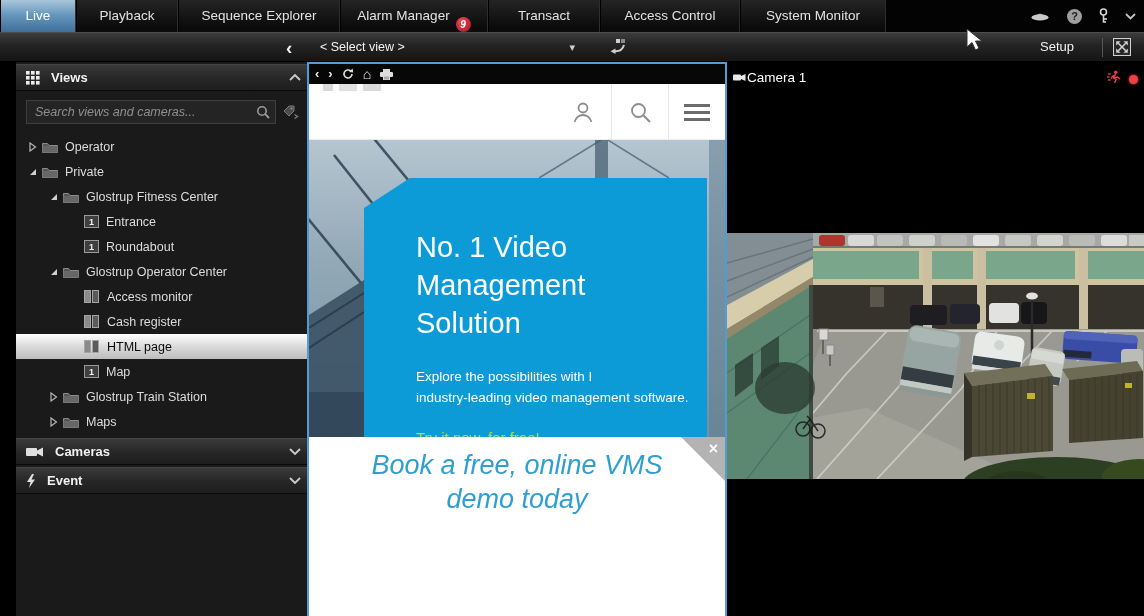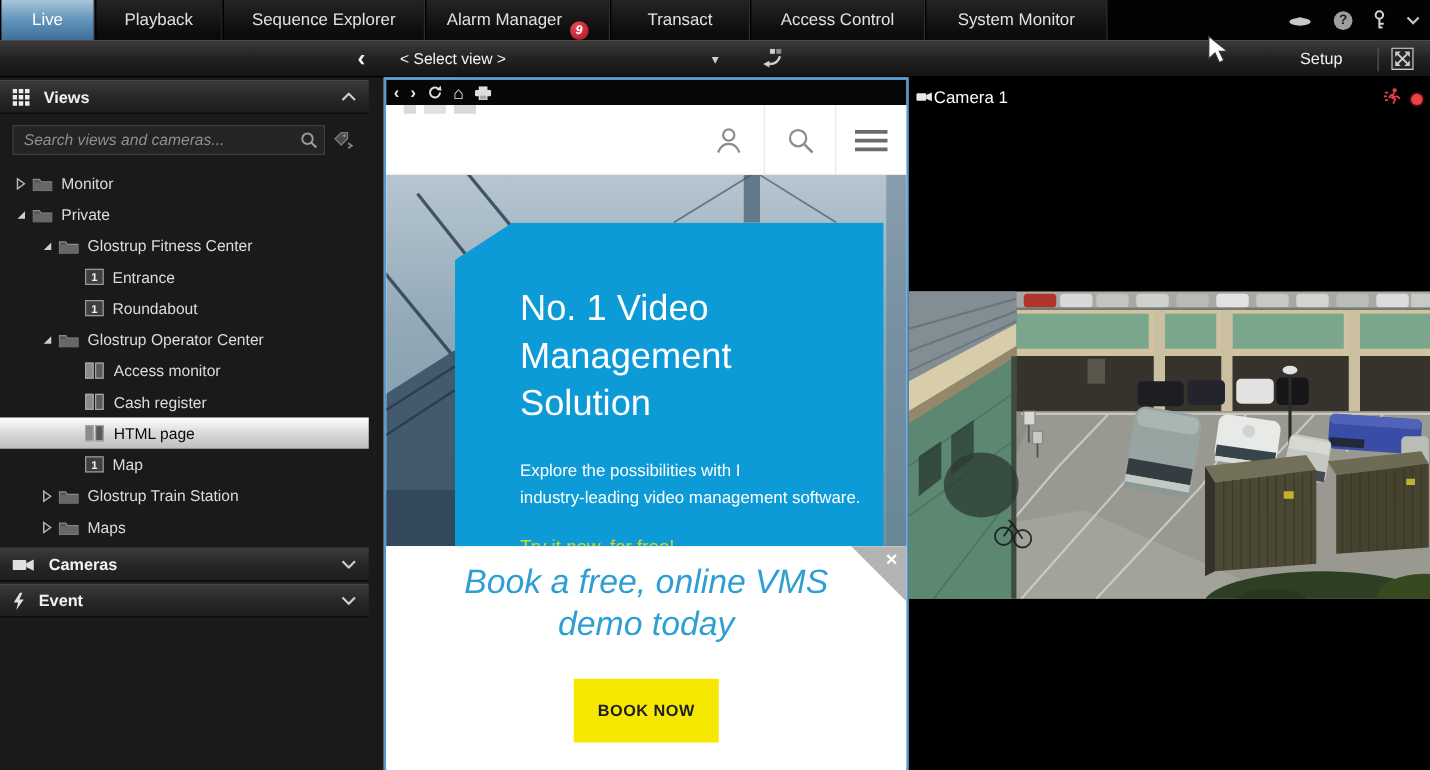--- a/index.html
+++ b/index.html
@@ -25,21 +25,21 @@
            border-top:1px solid #4d4d4d;border-bottom:1px solid #000;}
   .collapse{position:absolute;left:286px;top:3px;color:#f0f0f0;font-size:19px;font-weight:bold;line-height:24px;}
   .viewsel{position:absolute;left:320px;top:0;height:28px;display:flex;align-items:center;color:#f2f2f2;font-size:12.5px;width:255px;cursor:default;}
   .viewsel .caret{position:absolute;right:0;color:#cfcfcf;font-size:11px;}
   .shortcut{position:absolute;left:608px;top:6px;}
   .setup{position:absolute;left:1040px;top:0;height:28px;line-height:28px;color:#f0f0f0;font-size:13px;}
   .tb-div{position:absolute;left:1102px;top:5px;width:1px;height:19px;background:#555;}
   .fsicon{position:absolute;left:1113px;top:5px;}
 
   
-  .sidebar{position:absolute;left:0;top:62px;width:367px;height:554px;background:#1a1a1a;border-right:1px solid #000;}
+  .sidebar{position:absolute;left:16px;top:62px;width:367px;height:554px;background:#1a1a1a;border-right:1px solid #000;}
   .side-in{position:absolute;left:0;top:0;width:295px;height:554px;}
   .phead{height:27px;background:linear-gradient(180deg,#3a3a3a,#262626 55%,#1e1e1e);
          border-top:1px solid #454545;border-bottom:1px solid #0a0a0a;display:flex;align-items:center;
          padding:0 10px;color:#f2f2f2;font-size:13px;font-weight:600;margin-top:2px;}
   .phead .pticon{margin-right:11px;display:flex;}
   .phead .ptitle{flex:1;}
   .searchrow{display:flex;align-items:center;padding:9px 8px 7px 10px;gap:7px;}
   .searchwrap{position:relative;width:250px;}
   .searchwrap input{width:250px;height:24px;background:#242424;border:1px solid #3e3e3e;color:#cfcfcf;
         font-size:12.5px;font-style:italic;padding:0 26px 0 8px;outline:none;font-family:"Liberation Sans",sans-serif;}
@@ -228,21 +228,21 @@
               <svg width="10" height="10">
                 <polygon points="2,1 7.5,5 2,9" fill="none" stroke="#b5b5b5" stroke-width="1.2"></polygon>
               </svg>
             </span>
           <span class="icn">
               <svg width="16" height="12">
                 <path d="M0.5 2.5 h5 l1.5 2 h8.5 v7 h-15 z" fill="#555" stroke="#8a8a8a"></path>
                 <path d="M0.5 5 h15 v6.5 h-15 z" fill="#676767"></path>
               </svg>
             </span>
-          <span>Monitor</span>
+          <span>Operator</span>
         </div>
         <div class="trow lvl0">
           <span class="arr">
               <svg width="10" height="10">
                 <polygon points="8,2 8,8 2,8" fill="#cfcfcf"></polygon>
               </svg>
             </span>
           <span class="icn">
               <svg width="16" height="12">
                 <path d="M0.5 2.5 h5 l1.5 2 h8.5 v7 h-15 z" fill="#555" stroke="#8a8a8a"></path>
@@ -447,21 +447,20 @@
         </div>
         <div class="herocta">Try it now, for free!</div>
       </div>
     </div>
 
     <div class="popup">
       <div class="bktitle">
         <div>Book a free, online VMS</div>
         <div>demo today</div>
       </div>
-      <button class="booknow">BOOK NOW</button>
       <div class="fold"></div>
       <span class="foldx">×</span>
     </div>
   </div>
 
   <div class="rightpanel">
     <div class="camhdr">
       <span>
         <svg width="13" height="9">
             <rect x="0" y="1.5" width="8" height="6" rx="1" fill="#e8e8e8"></rect>

